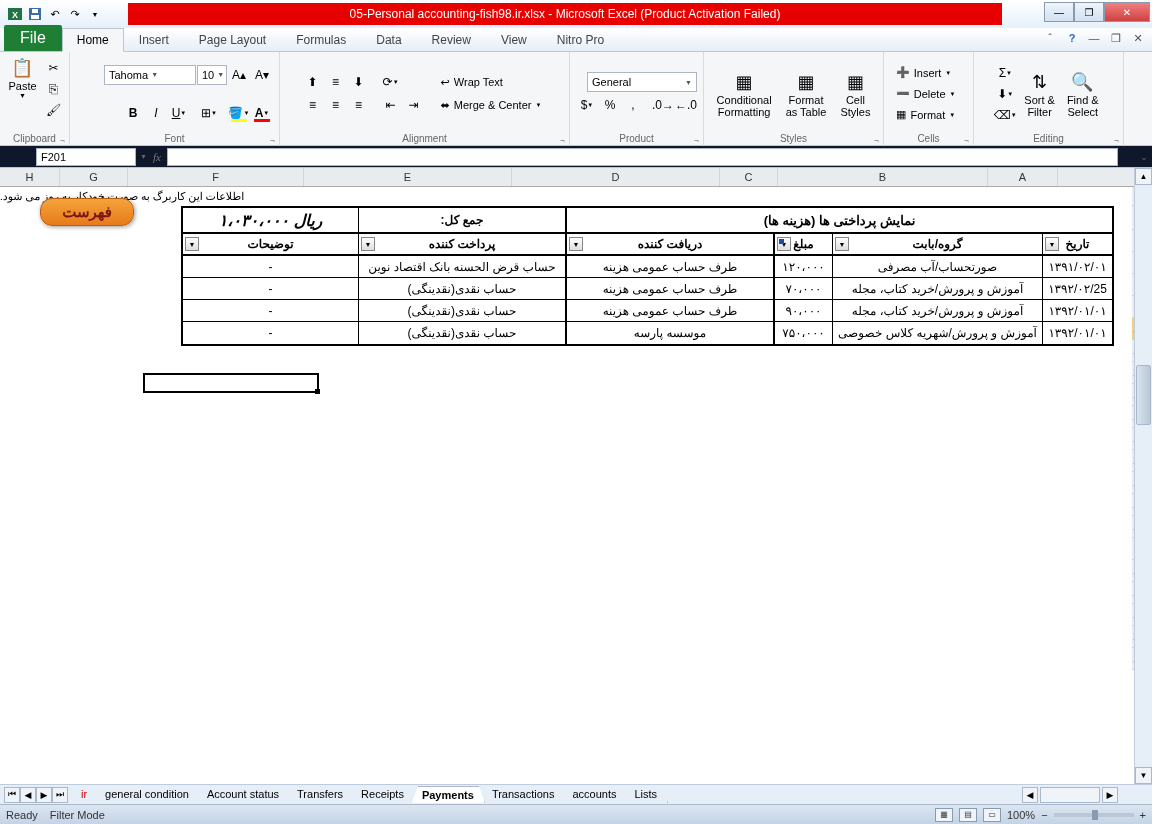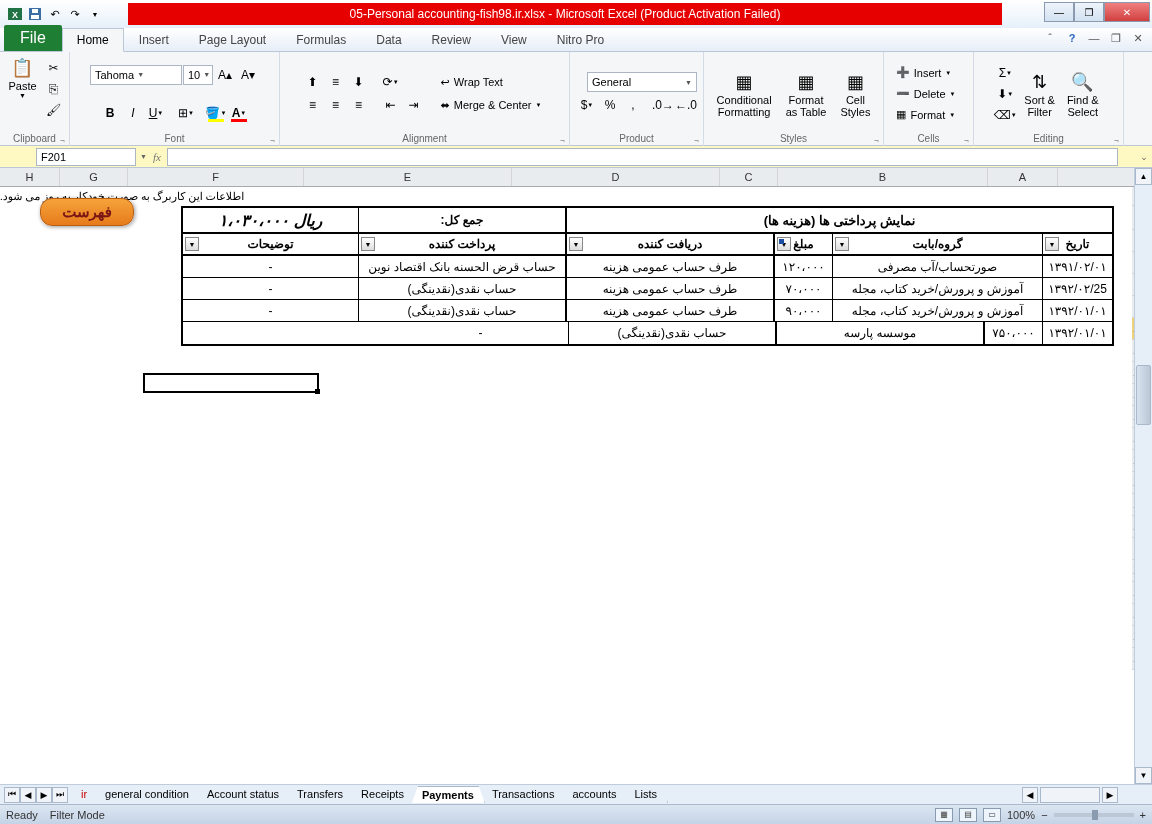--- a/index.html
+++ b/index.html
@@ -32,21 +32,21 @@
 .big-btn .icn { width: 24px; height: 24px; display: flex; align-items: center; justify-content: center; font-size: 18px; }
 .small-btn { width: 22px; height: 20px; display: flex; align-items: center; justify-content: center; border: 1px solid transparent; cursor: pointer; font-size: 12px; }
 .row { display: flex; gap: 1px; align-items: center; }
 .font-dd { height: 20px; border: 1px solid #abb5c4; background: #fff; font-size: 11px; display: flex; align-items: center; padding: 0 4px; }
 .font-name { width: 92px; }
 .font-size { width: 30px; }
 .dd-arrow { font-size: 7px; color: #555; padding-left: 3px; }
 .merge-btn { display: flex; align-items: center; gap: 4px; padding: 0 6px; height: 20px; cursor: pointer; font-size: 11px; }
 
 
-.fxbar { height: 22px; border-bottom: 1px solid #bcc7d6; display: flex; align-items: center; background: #fef9c3; }
+.fxbar { height: 22px; border-bottom: 1px solid #bcc7d6; display: flex; align-items: center; background: #0f172a; }
 .namebox { width: 100px; height: 18px; background: #fff; border: 1px solid #abb5c4; margin: 0 4px 0 36px; font-size: 11px; padding: 0 4px; display: flex; align-items: center; }
 .fx-label { font-style: italic; font-family: "Times New Roman"; color: #777; margin: 0 6px; }
 .formula-input { flex: 1; height: 18px; background: #fff; border: 1px solid #abb5c4; margin-right: 18px; }
 .fxbar-expand { width: 16px; text-align: center; cursor: pointer; color: #666; font-size: 9px; }
 
 
 .grid-area { position: absolute; top: 168px; bottom: 40px; left: 0; right: 0; display: flex; background: #fff; }
 .rowhdr-col { width: 20px; border-right: 1px solid #d4d4d4; margin-left: 0; }
 .rowhdr-col .hd-corner { height: 19px; background: #e8ecef; border-bottom: 1px solid #ababab; }
 .rowhdr { height: 19px; font-size: 10px; display: flex; align-items: center; justify-content: center; background: #e8ecef; border-bottom: 1px solid #d4d4d4; color: #333; }
@@ -164,21 +164,21 @@
       <div style="display:flex;flex-direction:column;gap:1px;margin-top:4px;">
         <div class="small-btn">✂</div>
         <div class="small-btn">⎘</div>
         <div class="small-btn">🖌</div>
       </div>
     </div>
     <div class="group-label">Clipboard</div>
   </div>
 
   <div class="group" style="width:210px;">
-    <div class="group-body" style="align-items:center;gap:18px;">
+    <div class="group-body" style="align-items:flex-end;gap:18px;">
       <div class="row">
         <div class="font-dd font-name">
             <span>Tahoma</span>
             <span class="dd-arrow">▼</span>
           </div>
         <div class="font-dd font-size">
             <span>10</span>
             <span class="dd-arrow">▼</span>
           </div>
         <div class="small-btn">A▴</div>
@@ -406,20 +406,21 @@
             <div class="data-row">
               <div class="c-date">۱۳۹۲/۰۱/۰۱</div>
               <div class="c-cat">آموزش و پرورش/خرید کتاب، مجله</div>
               <div class="c-amt">۹۰،۰۰۰</div>
               <div class="c-recv">طرف حساب عمومی هزینه</div>
               <div class="c-pay">حساب نقدی(نقدینگی)</div>
               <div class="c-note">-</div>
             </div>
             <div class="data-row" style="border-bottom: none;">
               <div class="c-date">۱۳۹۲/۰۱/۰۱</div>
+              <div class="c-cat">آموزش و پرورش/شهریه کلاس خصوصی</div>
               <div class="c-amt">۷۵۰،۰۰۰</div>
               <div class="c-recv">موسسه پارسه</div>
               <div class="c-pay">حساب نقدی(نقدینگی)</div>
               <div class="c-note">-</div>
             </div>
           </div>
       </div>
 
       <div class="selected-cell" style="top:186px; left:143px; width:176px; height:20px;"></div>
     </div>

